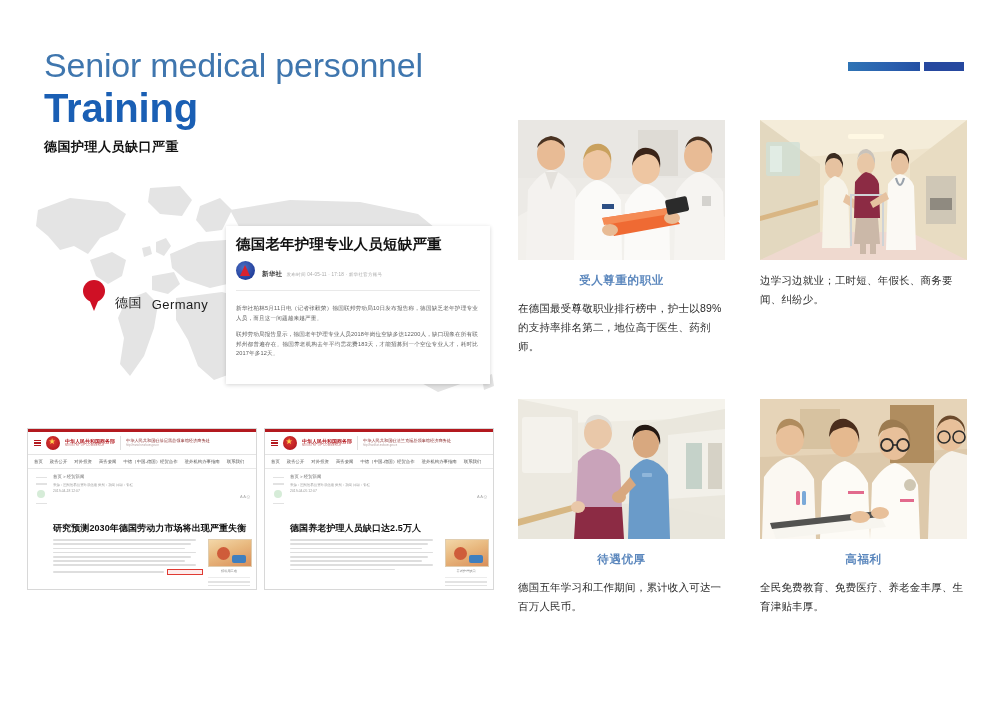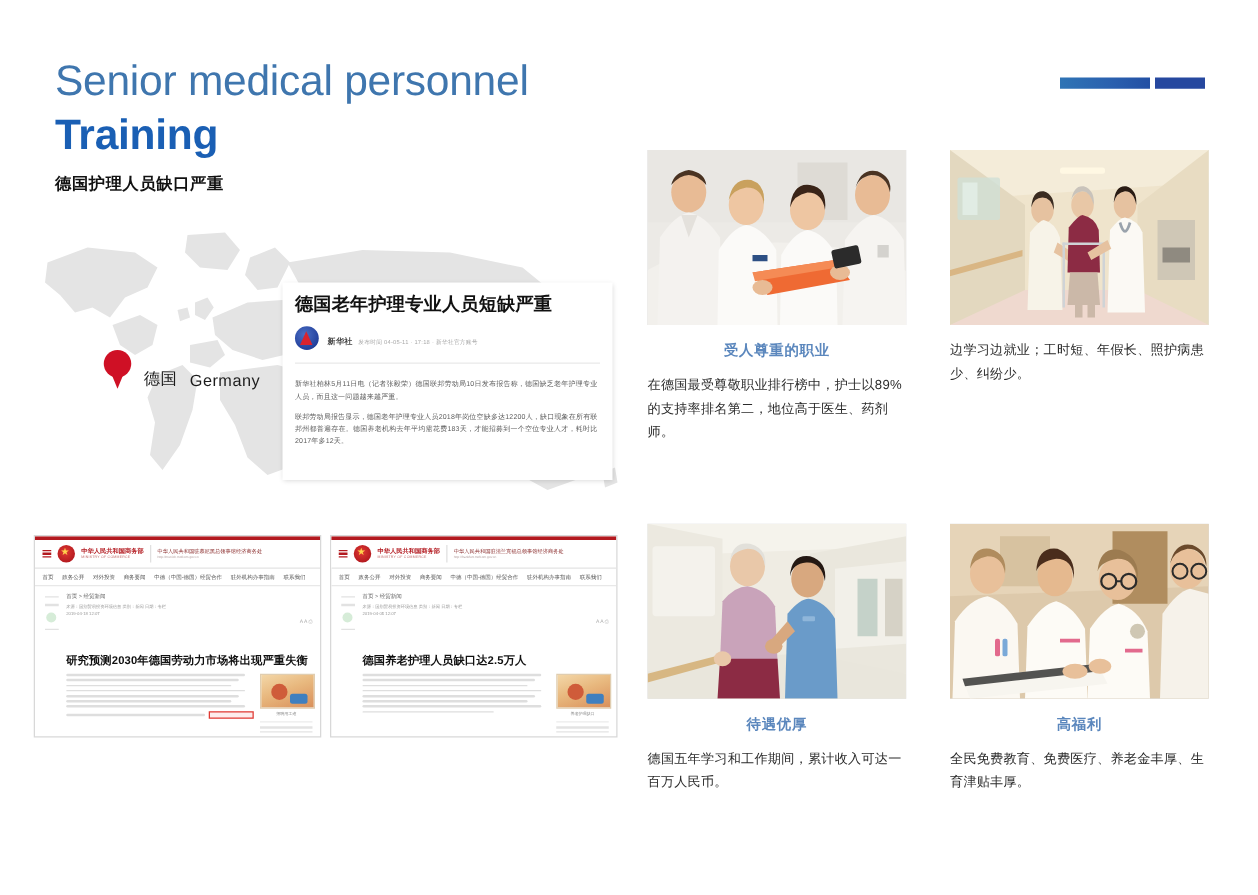--- a/index.html
+++ b/index.html
@@ -25,21 +25,21 @@
   }
   .title-line1 {
     font-size: 34px;
     font-weight: 400;
     color: #3f76ae;
     letter-spacing: -0.2px;
     line-height: 42px;
     white-space: nowrap;
   }
   .title-line2 {
-    font-size: 34px;
+    font-size: 40px;
     font-weight: 700;
     color: #1a5fb4;
     line-height: 44px;
     letter-spacing: -0.2px;
   }
   .subtitle-cn {
     margin-top: 8px;
     font-size: 13px;
     font-weight: 700;
     color: #111;
@@ -407,21 +407,21 @@
     left: 518px;
     top: 120px;
     width: 442px;
     display: grid;
     grid-template-columns: 207px 207px;
     column-gap: 28px;
     row-gap: 0;
     gap: 35px;
   }
   .cell { width: 207px; }
-  .cell.row2 { margin-top: 28px; }
+  .cell.row2 { margin-top: 8px; }
   .photo {
     width: 207px;
     height: 140px;
     overflow: hidden;
     position: relative;
     background: #d9d9d9;
   }
   .photo svg { display: block; width: 207px; height: 140px; }
   .cap-title {
     text-align: center;
@@ -735,21 +735,21 @@
         <rect x="122" y="74" width="2" height="52" fill="#cfd3d6"></rect>
         <rect x="90" y="74" width="34" height="2" fill="#cfd3d6"></rect>
 
         <ellipse cx="140" cy="44" rx="9" ry="11" fill="#e6c2a0"></ellipse>
         <path d="M131 42 Q132 28 141 29 Q150 32 149 44 Q147 33 140 33 Q133 34 131 42Z" fill="#2a1c14"></path>
         <path d="M126 130 L128 64 Q136 54 140 54 Q150 56 154 66 L156 130 Z" fill="#fbf9f4"></path>
         <path d="M126 72 L110 82 L113 88 L129 79 Z" fill="#e6c2a0"></path>
         <path d="M136 58 Q140 72 144 58" stroke="#9aa3ac" stroke-width="2.2" fill="none"></path>
       </svg>
     </div>
-    <div class="cap-body">边学习边就业；工时短、年假长、照护病患少、纠纷少。</div>
+    <div class="cap-body">边学习边就业；工时短、年假长、商务要闻、纠纷少。</div>
   </div>
 
   <div class="cell row2">
     <div class="photo">
       <svg viewBox="0 0 207 140">
         <rect width="207" height="140" fill="#efece3"></rect>
 
         <path d="M0 0 L207 0 L207 18 L0 26 Z" fill="#f5f3ec"></path>
 
         <path d="M130 24 L207 10 L207 120 L130 112 Z" fill="#eae7dd"></path>

